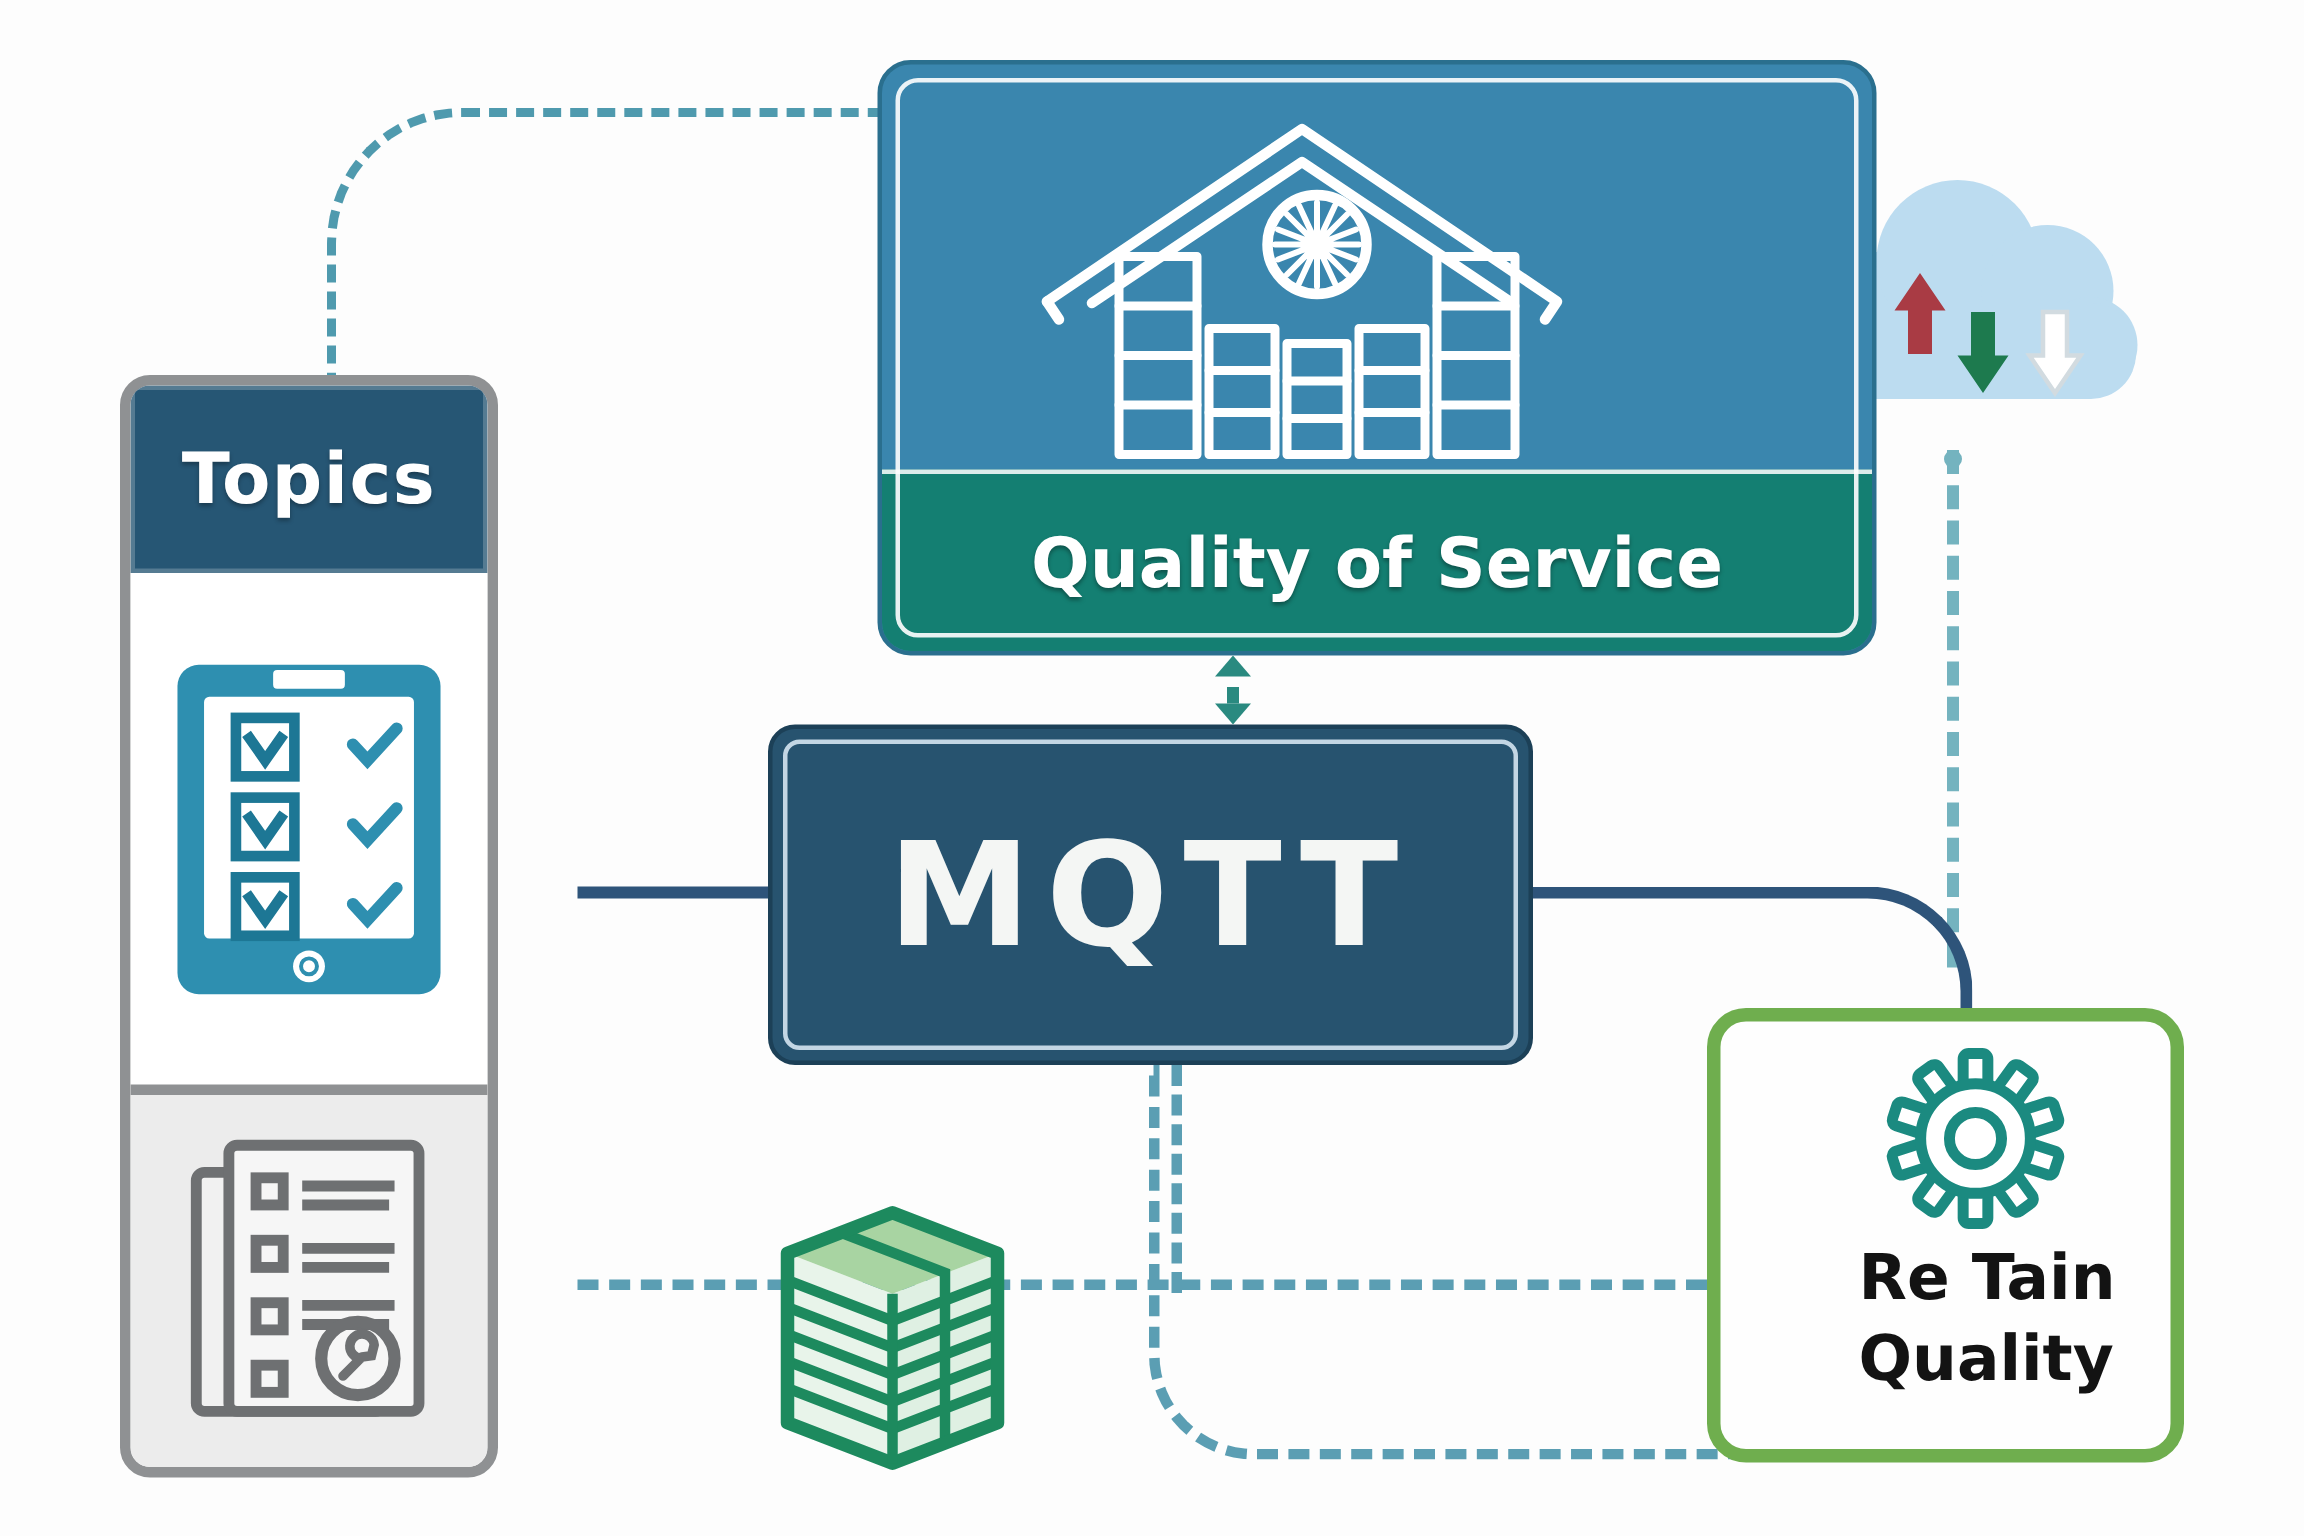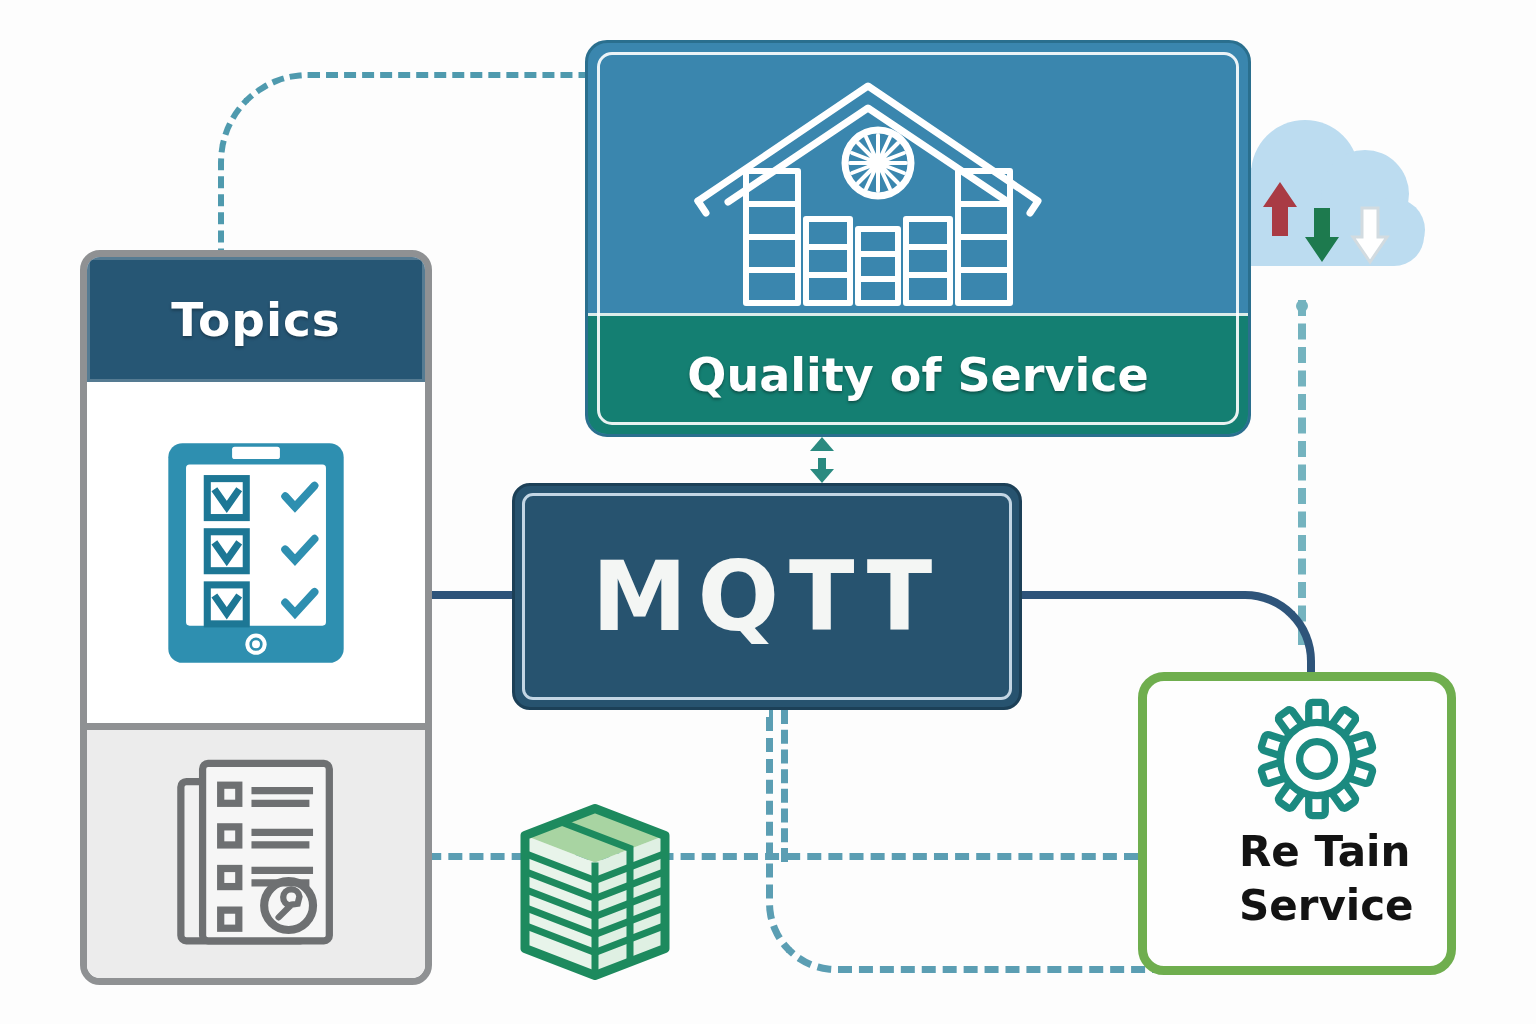--- a/index.html
+++ b/index.html
@@ -14,21 +14,21 @@
   .conn-mqtt-retain{left:1022px;top:591px;width:285px;height:90px;
     border-top:8px solid #2e547a;border-right:8px solid #2e547a;border-top-right-radius:70px;z-index:1;}
   .conn-cloud-vert{left:1298px;top:300px;width:0;height:345px;border-left:8px dashed #74b3bf;}
   .conn-cloud-dot{left:1296px;top:300px;width:12px;height:12px;border-radius:50%;background:#74b3bf;}
   .conn-mqtt-bottom{left:766px;top:710px;width:546px;height:256px;
     border-left:7px dashed #5b9eb3;border-bottom:7px dashed #5b9eb3;border-bottom-left-radius:70px;}
   .conn-mqtt-bottom2{left:781px;top:710px;width:0;height:152px;border-left:7px dashed #5b9eb3;}
   .conn-horiz-mid{left:385px;top:853px;width:753px;height:0;border-top:7px dashed #5b9eb3;}
 
   
-  .topics-box{position:absolute;left:80px;top:250px;width:352px;height:735px;background:#ffffff;
+  .topics-box{position:absolute;left:80px;top:250px;width:252px;height:735px;background:#ffffff;
     border:7px solid #8f9193;border-radius:20px;box-sizing:border-box;z-index:2;overflow:hidden;}
   .topics-header{height:125px;background:#265674;display:flex;align-items:center;justify-content:center;
     box-shadow:inset 0 0 0 3px rgba(255,255,255,.22);}
   .topics-header span{color:#fff;font-size:47px;font-weight:700;letter-spacing:1px;
     text-shadow:0 2px 3px rgba(0,0,0,.3);}
   .topics-mid{height:341px;display:flex;align-items:center;justify-content:center;background:#fff;}
   .topics-divider{height:0;border-top:7px solid #8f9193;}
   .topics-low{height:248px;background:#ececec;display:flex;align-items:center;justify-content:center;}
 
   
@@ -215,17 +215,17 @@
           <rect x="-9" y="-62" width="18" height="24" rx="4" transform="rotate(252)"></rect>
           <rect x="-9" y="-62" width="18" height="24" rx="4" transform="rotate(288)"></rect>
           <rect x="-9" y="-62" width="18" height="24" rx="4" transform="rotate(324)"></rect>
         </g>
         <circle cx="0" cy="0" r="40"></circle>
         <circle cx="0" cy="0" r="19"></circle>
       </g>
     </svg>
     <div class="retain-text">
       <div>Re Tain</div>
-      <div>Service</div>
+      <div>Quality</div>
     </div>
   </div>
 
 </div>
 
 </body></html>

